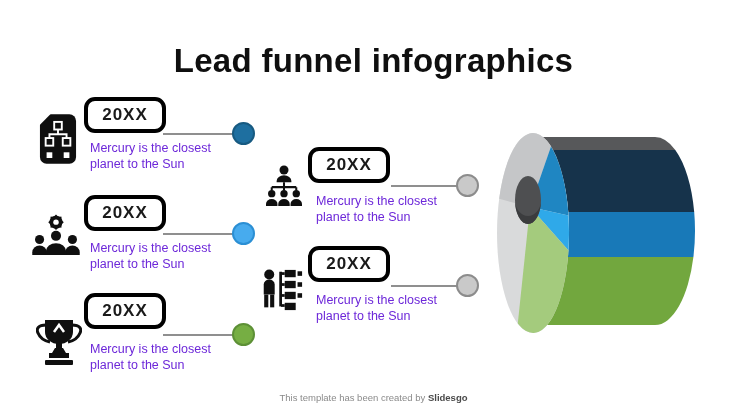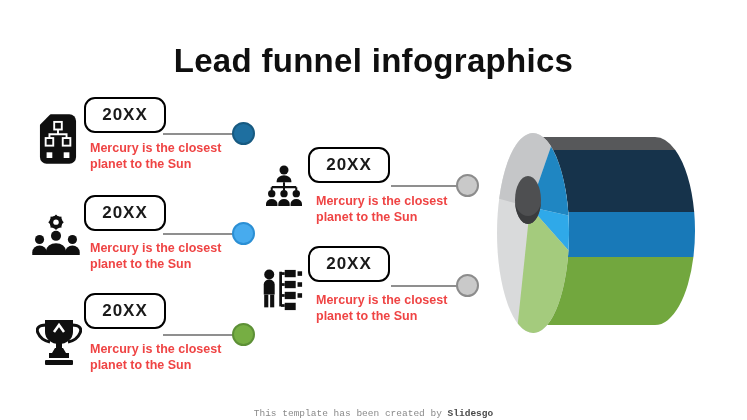--- a/index.html
+++ b/index.html
@@ -1,29 +1,29 @@
 <!DOCTYPE html>
 <html><head>
 <meta charset="utf-8">
 <style>
   html,body{margin:0;padding:0;background:#fff;}
   .slide{position:relative;width:747px;height:420px;background:#ffffff;overflow:hidden;
          font-family:"Liberation Sans",sans-serif;}
   .title{position:absolute;left:0;top:42px;width:100%;text-align:center;
          font-size:33px;font-weight:bold;color:#0f0f0f;letter-spacing:.3px;}
-  .badge{position:absolute;width:82px;height:36px;background:#ffffff;border:2px solid #000000;
+  .badge{position:absolute;width:82px;height:36px;background:#ffffff;border:4px solid #000000;
          border-radius:11px;box-sizing:border-box;display:flex;align-items:center;justify-content:center;
          font-size:17px;font-weight:bold;letter-spacing:1px;color:#1a1a1a;}
   .connector{position:absolute;height:2px;background:#8F8F8F;}
   .dot{position:absolute;width:23px;height:23px;border-radius:50%;box-sizing:border-box;
        border:2px solid transparent;}
-  .desc{position:absolute;width:152px;font-size:12.5px;line-height:16px;color:#ef4444;font-weight:700;}
+  .desc{position:absolute;width:152px;font-size:12.5px;line-height:16px;color:#6d28d9;font-weight:400;}
   .icon{position:absolute;}
-  .footer{position:absolute;left:0;top:408px;width:100%;text-align:center;
-          font-size:9.5px;color:#8A8A8A;font-family:Liberation Mono, monospace;}
+  .footer{position:absolute;left:0;top:392px;width:100%;text-align:center;
+          font-size:9.5px;color:#8A8A8A;}
   .footer b{color:#4A4A4A;}
   .chart{position:absolute;left:495px;top:125px;width:205px;height:215px;}
 </style>
 </head>
 <body>
 
 <div class="slide">
 
   <div class="title">Lead funnel infographics</div>
 

